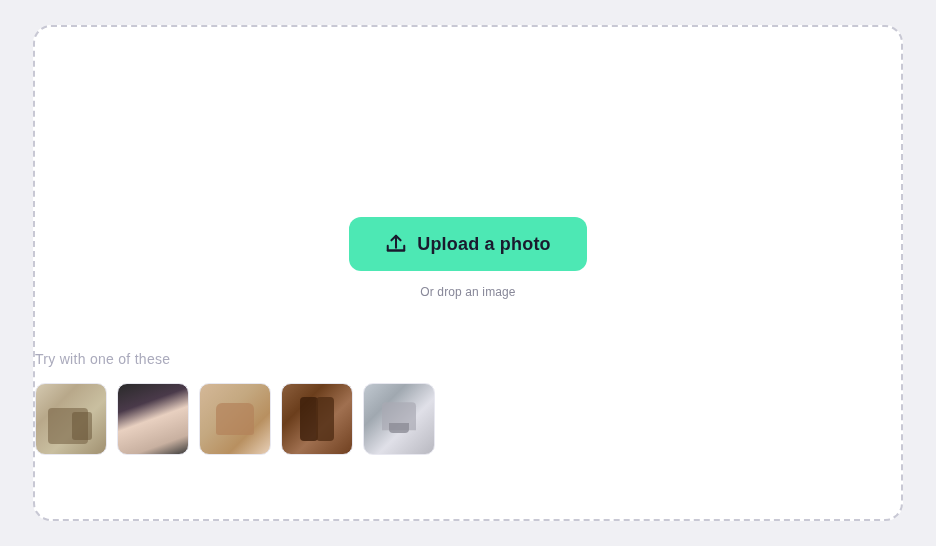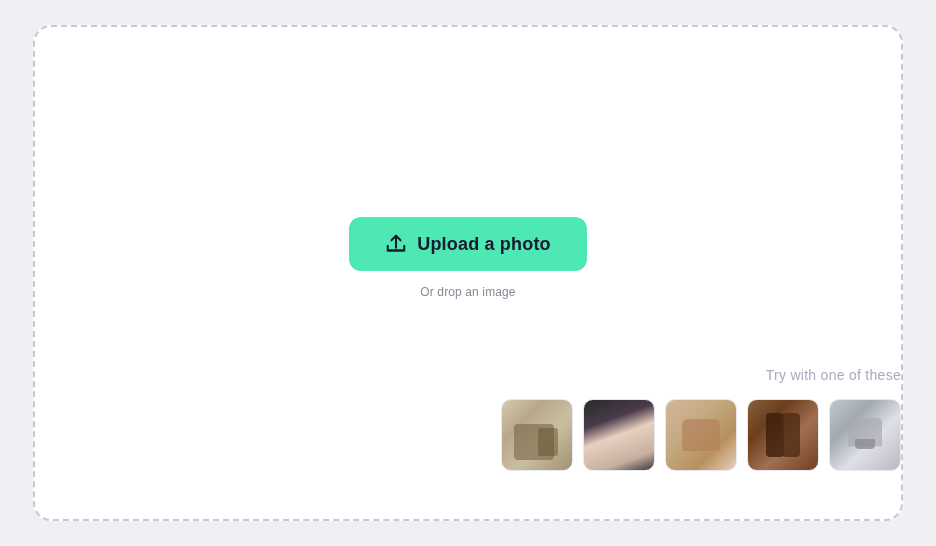--- a/index.html
+++ b/index.html
@@ -67,24 +67,24 @@
     }
 
     .drop-hint {
       font-size: 12px;
       color: #888899;
       letter-spacing: 0.01em;
     }
 
     .try-section {
       position: absolute;
-      bottom: 48px;
+      bottom: 64px;
       display: flex;
       flex-direction: column;
-      align-items: flex-end;
+      align-items: flex-start;
       gap: 16px;
       width: 100%;
     }
 
     .try-label {
       font-size: 14px;
       color: #aaaabc;
       letter-spacing: 0.02em;
     }
 

